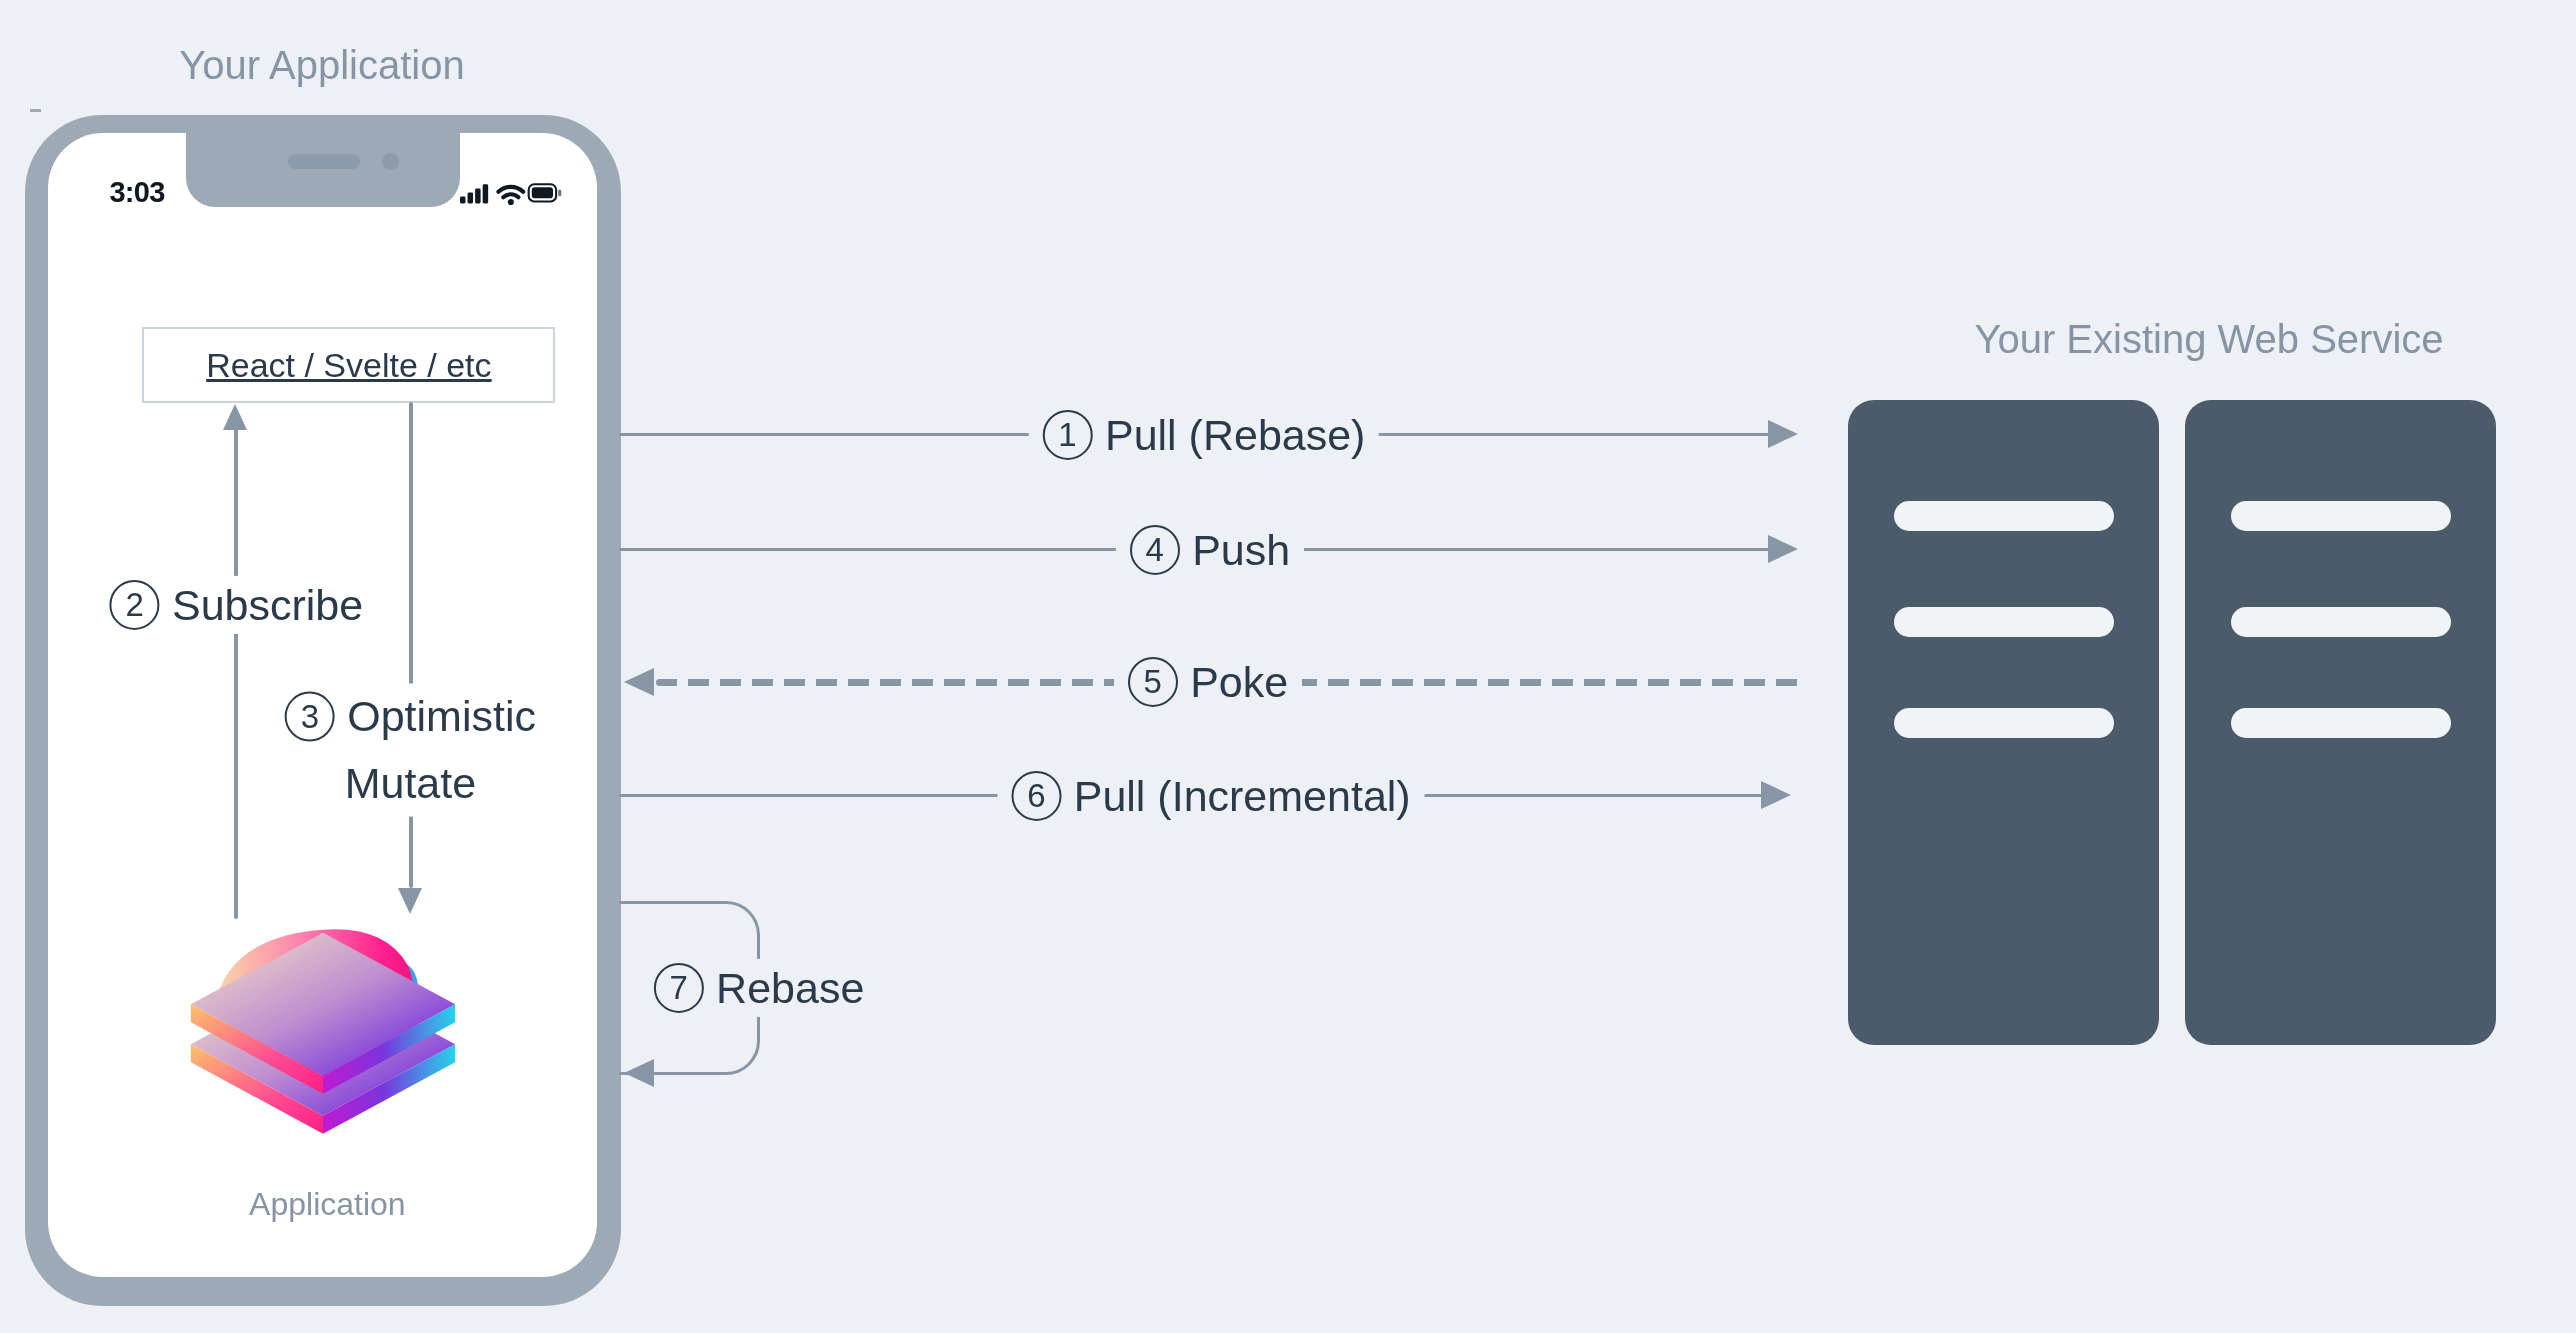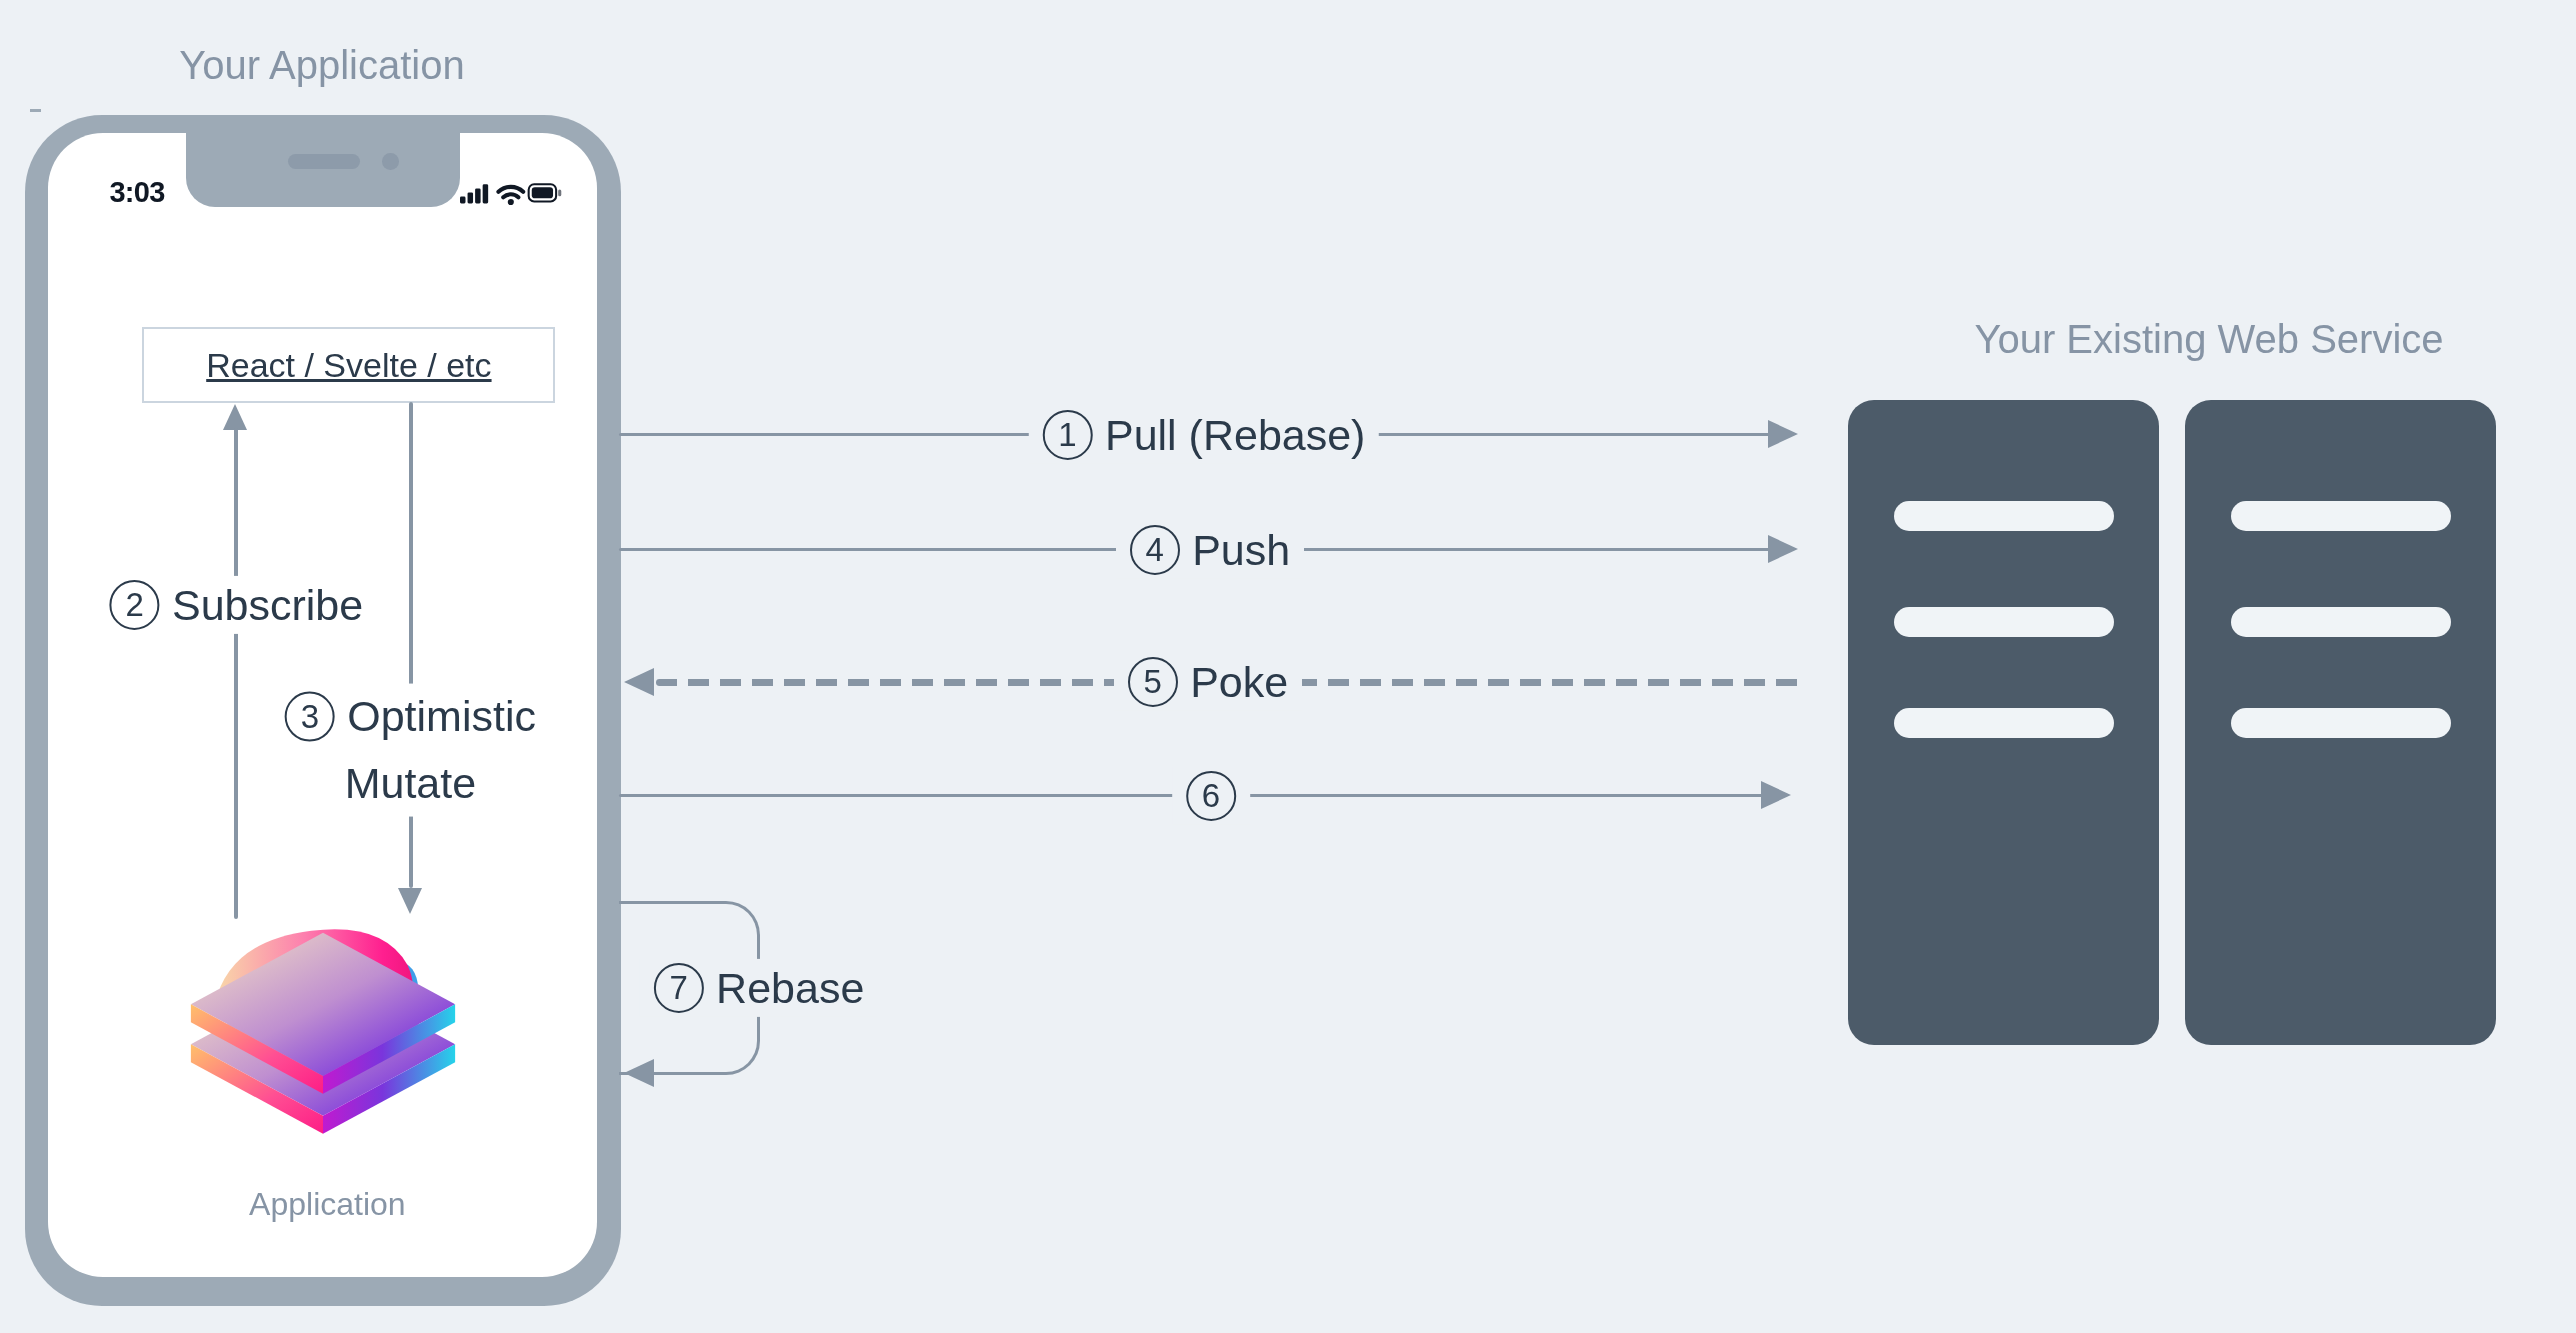--- a/index.html
+++ b/index.html
@@ -177,20 +177,21 @@
   <div class="dash-line" style="left:656px;top:679px;width:1149px;"></div>
   <div class="flow-label" style="left:1208px;top:682px;">
     <span class="circled">5</span>
     <span>Poke</span>
   </div>
 
   <div class="hline" style="left:619px;top:794px;width:1144px;"></div>
   <div class="arr-right" style="left:1761px;top:781px;"></div>
   <div class="flow-label" style="left:1211px;top:796px;">
     <span class="circled">6</span>
+    <span>Pull (Incremental)</span>
   </div>
 
   <div class="rebase-loop"></div>
   <div class="arr-left" style="left:624px;top:1059px;"></div>
   <div class="flow-label" style="left:759px;top:988px;">
     <span class="circled">7</span>
     <span>Rebase</span>
   </div>
 
   <div class="server-col" style="left:1848px;top:400px;">

